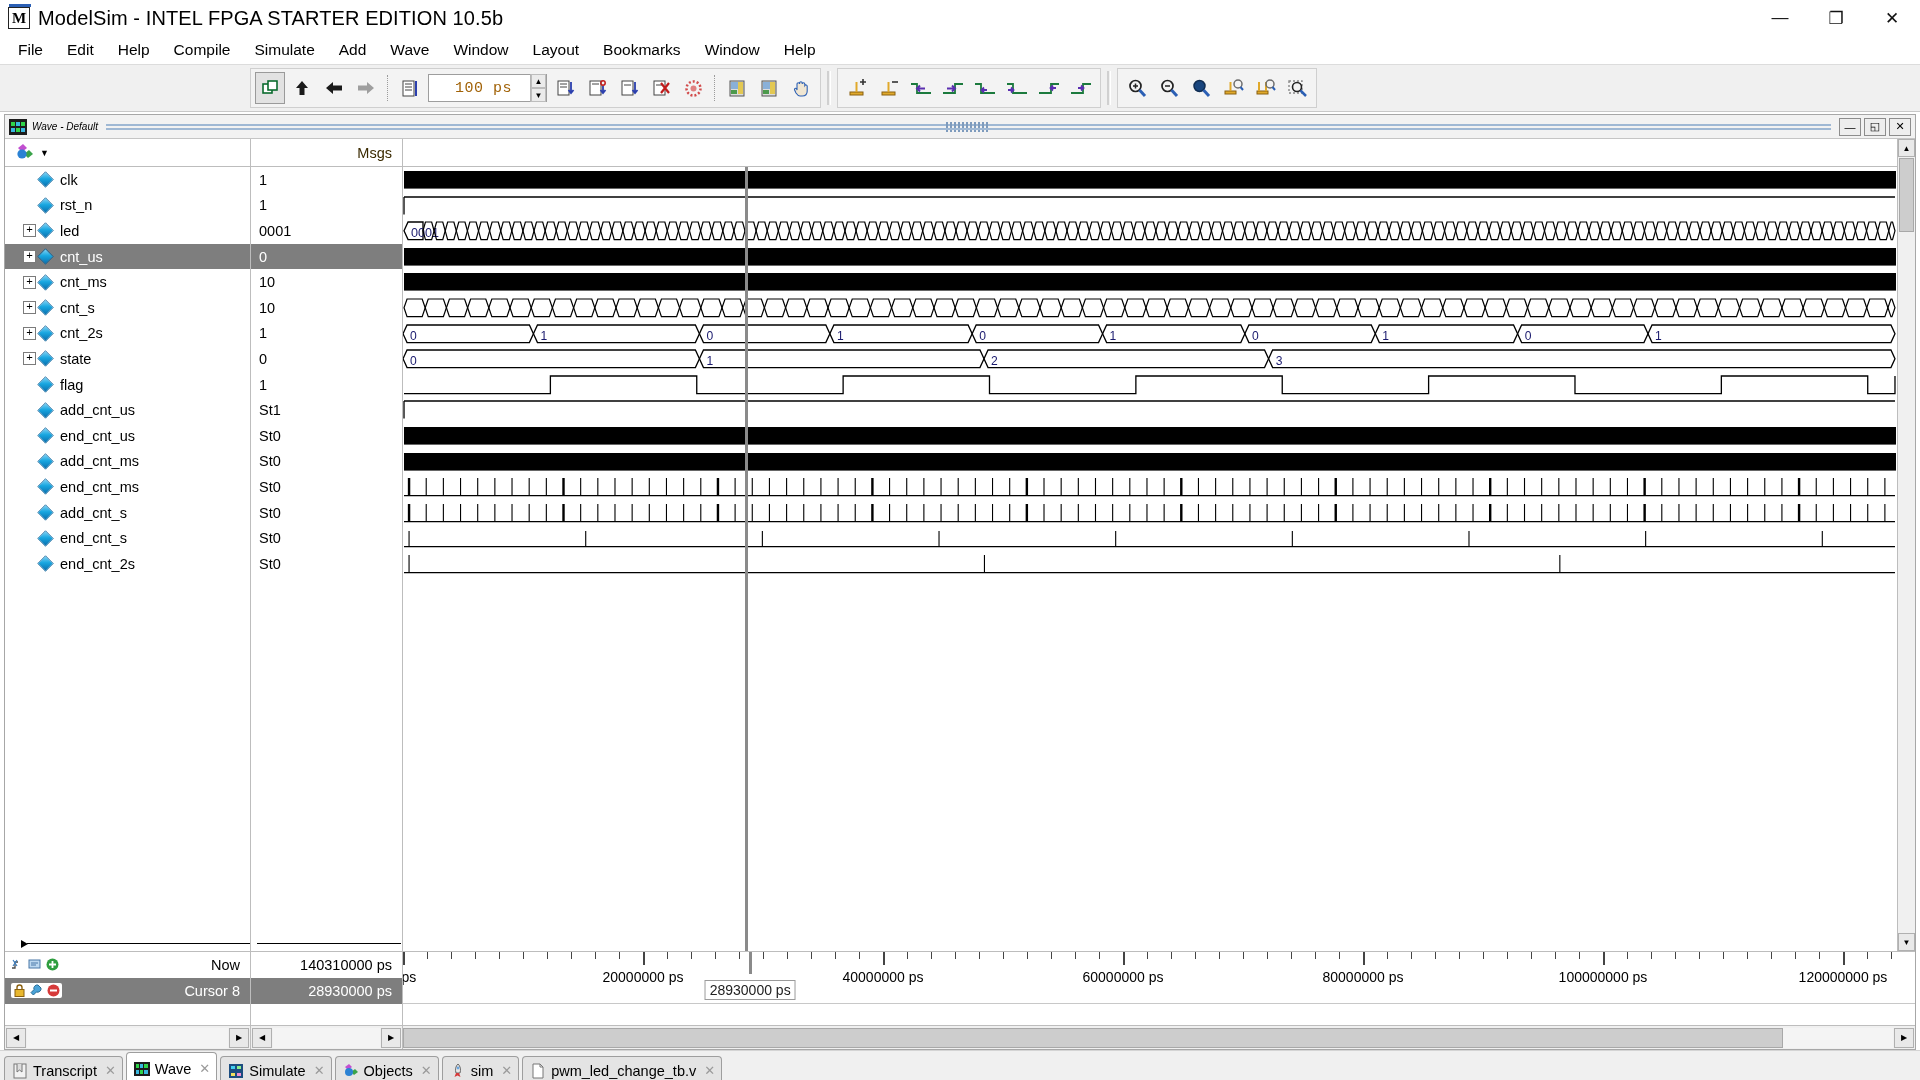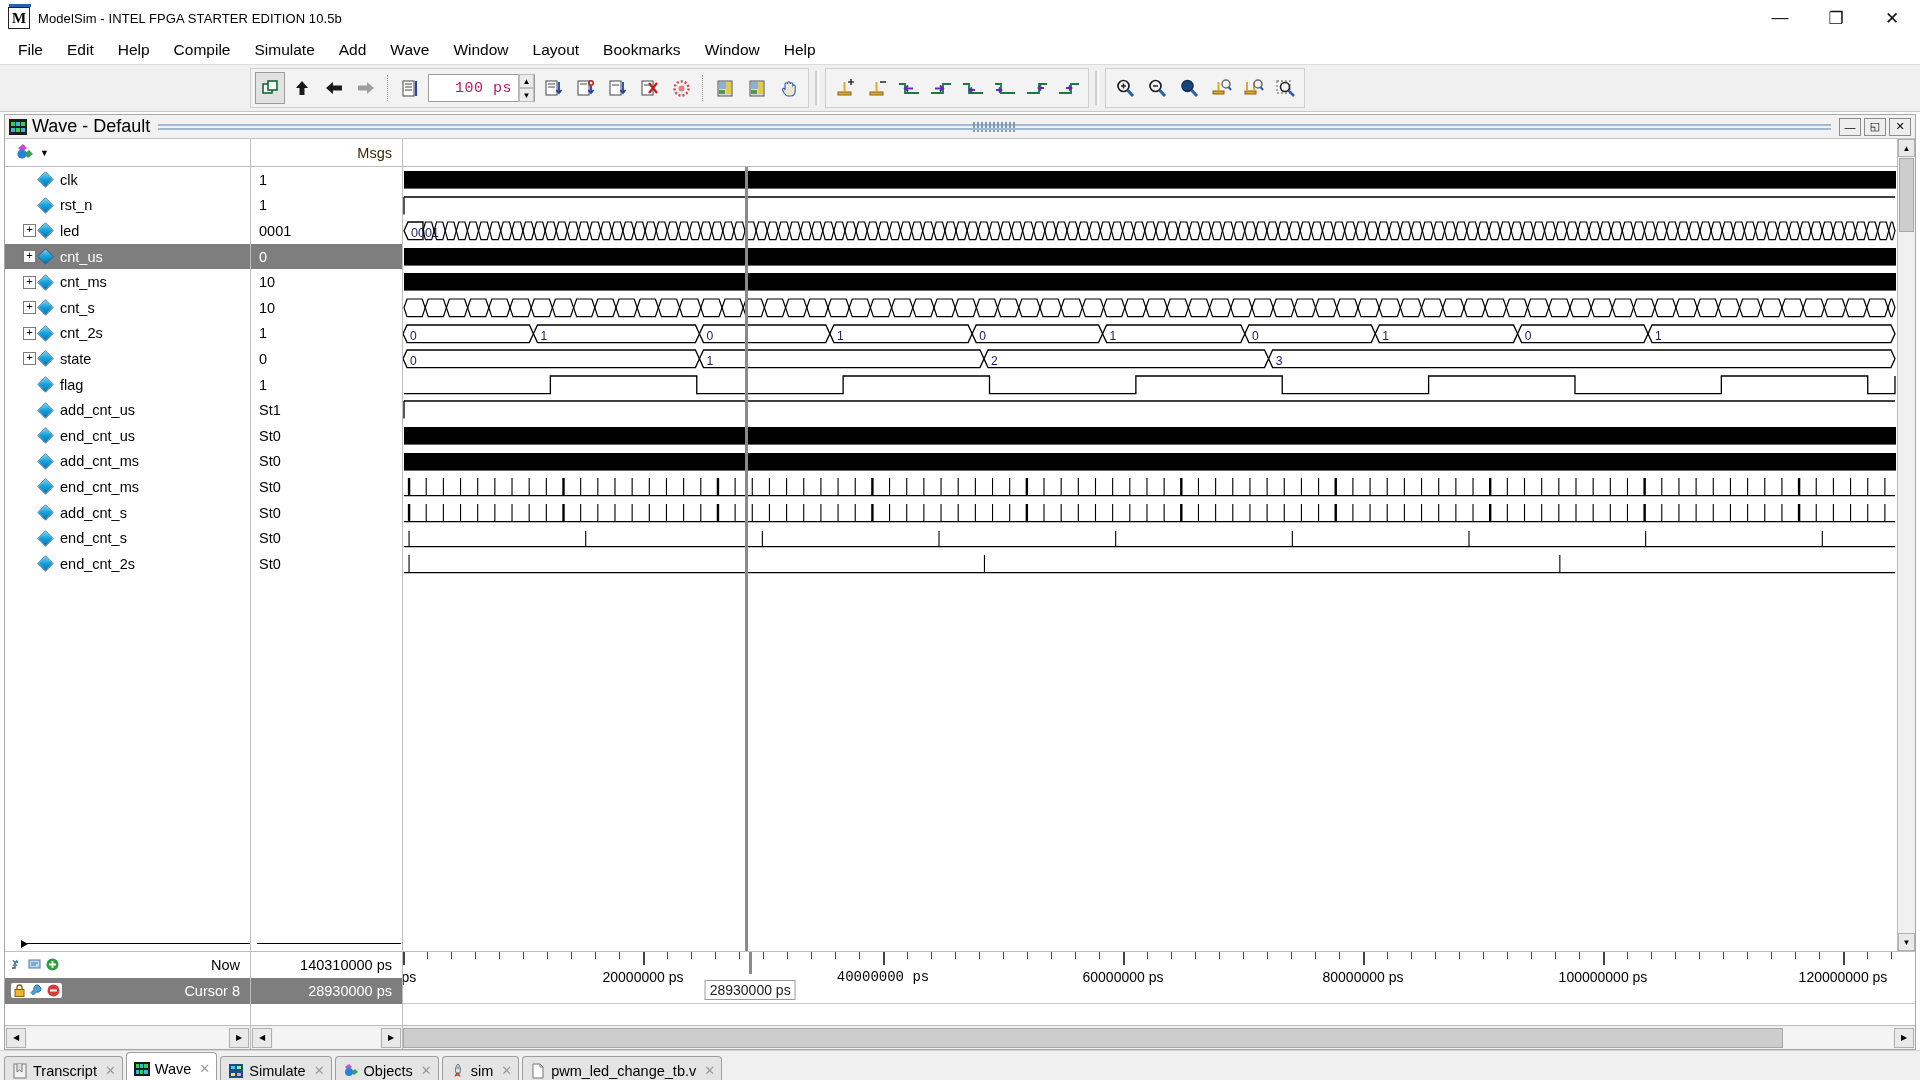--- a/index.html
+++ b/index.html
@@ -26,21 +26,21 @@
     font-weight: bold; font-size: 15px;
     display: flex; align-items: center; justify-content: center;
     margin-right: 8px;
     position: relative;
     font-family: "Liberation Serif", serif;
   }
   #app-logo::before {
     content: ""; position: absolute; left: 0; top: -4px;
     width: 22px; height: 3px; background: #2b5fb4;
   }
-  #app-title { font-size: 13px; color: #000; letter-spacing: .1px; }
+  #app-title { font-size: 20px; color: #000; letter-spacing: .1px; }
   #wincontrols { position: absolute; right: 0; top: 0; display: flex; height: 36px; }
   .wc { width: 56px; height: 36px; display: flex; align-items: center; justify-content: center; font-size: 17px; color: #111; }
 
   
   #menubar { height: 28px; display: flex; align-items: center; padding-left: 6px; background: #fff; }
   .menu-item { padding: 3px 12px; font-size: 15.5px; color: #000; }
 
   
   #toolbar {
     height: 48px; background: #f0f0f0;
@@ -58,39 +58,39 @@
   }
   .tbtn.pressed { border: 1px solid #9a9a9a; background: #e2e2e2; }
   .tb-sep { width: 2px; height: 26px; border-left: 1px dotted #9b9b9b; margin: 0 5px; }
   .tb-bigsep { width: 4px; height: 34px; border-left: 2px solid #d0d0d0; border-right:1px solid #fff; margin: 0 4px; }
   #zoomfield {
     display: flex; align-items: center; height: 28px; background: #fff;
     border: 1px solid #9d9d9d; margin: 0 2px;
   }
   #zoomval {
     font-family: "Liberation Mono", monospace; font-size: 15px;
-    padding: 0 6px 0 26px; color: #be185d; text-align: right; letter-spacing: .5px;
+    padding: 0 18px 0 26px; color: #a16207; text-align: right; letter-spacing: .5px;
   }
   #spin { display: flex; flex-direction: column; width: 16px; height: 28px; border-left: 1px solid #b5b5b5; }
   .spinb { flex: 1; display: flex; align-items: center; justify-content: center; font-size: 8px; background: #ebebeb; border: 1px solid #bdbdbd; }
 
   
   #wavepanel {
     margin: 2px 4px 0 4px;
     border: 1px solid #a7a7a7;
     height: 936px;
     background: #fff;
     display: flex; flex-direction: column;
   }
   #wave-title {
     height: 24px; background: #f2f2f2; display: flex; align-items: center;
     border-bottom: 1px solid #c5c5c5; padding-left: 4px; position: relative;
   }
   #wt-icon { width: 18px; height: 16px; margin-right: 5px; }
-  #wt-text { font-size: 18px; white-space: nowrap; }
+  #wt-text { font-size: 10px; white-space: nowrap; font-style: italic; }
   #wt-rail { flex: 1; height: 10px; margin: 0 8px; position: relative; }
   #wt-rail::before, #wt-rail::after {
     content: ""; position: absolute; left: 0; right: 0; height: 2px; background: #9fb8d4;
   }
   #wt-rail::before { top: 2px; } #wt-rail::after { top: 6px; }
   #wt-grip { position: absolute; left: 50%; top: 0; width: 44px; height: 10px; margin-left:-22px;
              background: repeating-linear-gradient(90deg,#7e9bbd 0 2px,transparent 2px 4px); }
   .wt-btn { width: 22px; height: 18px; border: 1px solid #8d8d8d; background: #eee;
             display: flex; align-items: center; justify-content: center; font-size: 11px; margin-right: 3px; }
 
@@ -1204,21 +1204,21 @@
           <div class="tick minor" style="left: 87.3016%;"></div>
           <div class="tick minor" style="left: 88.8889%;"></div>
           <div class="tick minor" style="left: 90.4762%;"></div>
           <div class="tick minor" style="left: 92.0635%;"></div>
           <div class="tick minor" style="left: 93.6508%;"></div>
           <div class="tick major" style="left: 95.2381%;"></div>
           <div class="tick minor" style="left: 96.8254%;"></div>
           <div class="tick minor" style="left: 98.4127%;"></div>
           <div class="tlabel" style="left: 0%;">0 ps</div>
           <div class="tlabel" style="left: 15.873%;">20000000 ps</div>
-          <div class="tlabel" style="left: 31.746%; font-family: Liberation Mono, monospace;">40000000 ps</div>
+          <div class="tlabel" style="left: 31.746%;">40000000 ps</div>
           <div class="tlabel" style="left: 47.619%; text-align: center;">60000000 ps</div>
           <div class="tlabel" style="left: 63.4921%;">80000000 ps</div>
           <div class="tlabel" style="left: 79.3651%;">100000000 ps</div>
           <div class="tlabel" style="left: 95.2381%;">120000000 ps</div>
         </div>
     </div>
   </div>
 
   <div id="hscrolls">
     <div class="hs" style="width:246px;border-right:1px solid #bdbdbd">

